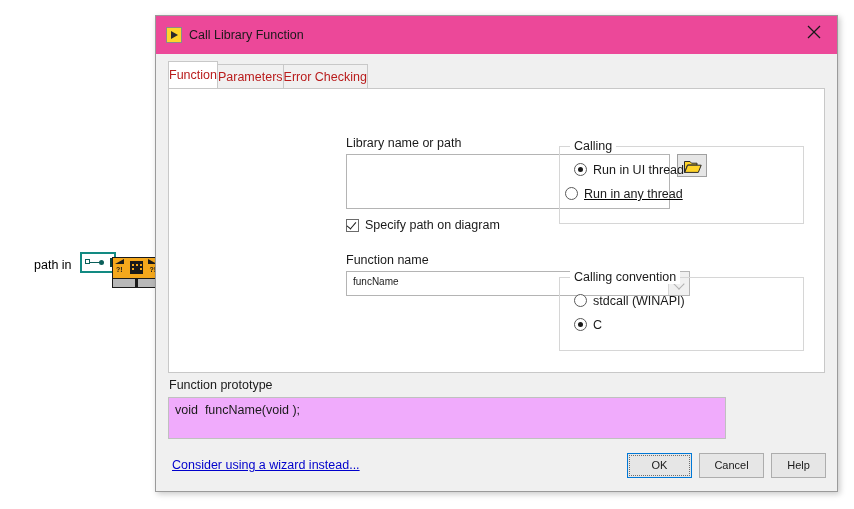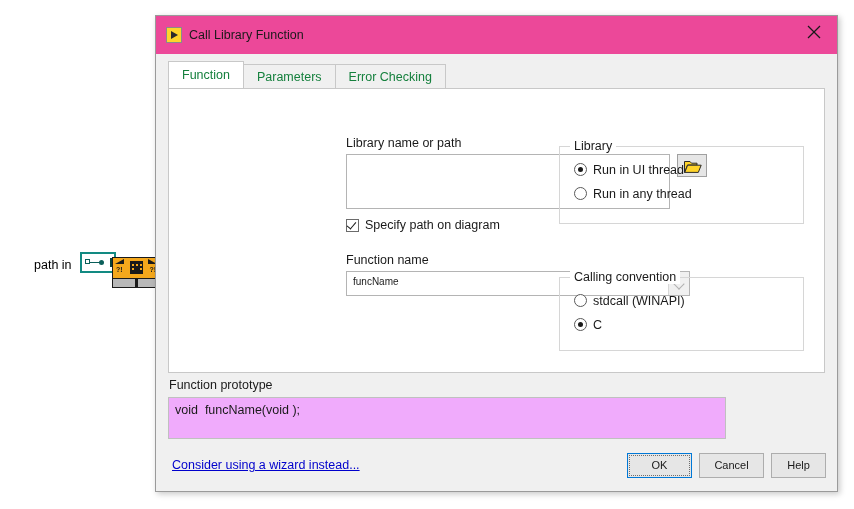--- a/index.html
+++ b/index.html
@@ -209,23 +209,23 @@
     left: 12px;
     top: 46px;
     height: 26px;
     display: flex;
     align-items: flex-end;
     z-index: 3;
   }
   .tab {
     height: 24px;
     line-height: 24px;
-    padding: 0 13px;
-    font-size: 12.5px;
-    color: #15803d;
+    padding: 0 0;
+    font-size: 12.5px;
+    color: #b91c1c;
     background: #f0f0f0;
     border: 1px solid #c8c8c8;
     border-bottom: none;
     box-sizing: border-box;
     margin-right: -1px;
     cursor: pointer;
     white-space: nowrap;
   }
   .tab.active {
     background: #ffffff;
@@ -564,26 +564,26 @@
     <div class="field-label" id="lbl-funcname">Function name</div>
 
     <div id="funcname-combo">
       <div id="funcname-value">funcName</div>
       <div id="funcname-arrow">
         <div class="chev"></div>
       </div>
     </div>
 
     <div class="groupbox" id="grp-thread">
-      <div class="group-title">Library</div>
+      <div class="group-title">Calling</div>
       <div class="radio-row" style="left:14px; top:16px;">
         <div class="radio on"></div>
         <div class="radio-label">Run in UI thread</div>
       </div>
-      <div class="radio-row" style="left:14px; top:40px;">
+      <div class="radio-row" style="left:5px; top:40px;text-decoration:underline;">
         <div class="radio"></div>
         <div class="radio-label">Run in any thread</div>
       </div>
     </div>
 
     <div class="groupbox" id="grp-calling">
       <div class="group-title">Calling convention</div>
       <div class="radio-row" style="left:14px; top:16px;">
         <div class="radio"></div>
         <div class="radio-label">stdcall (WINAPI)</div>

